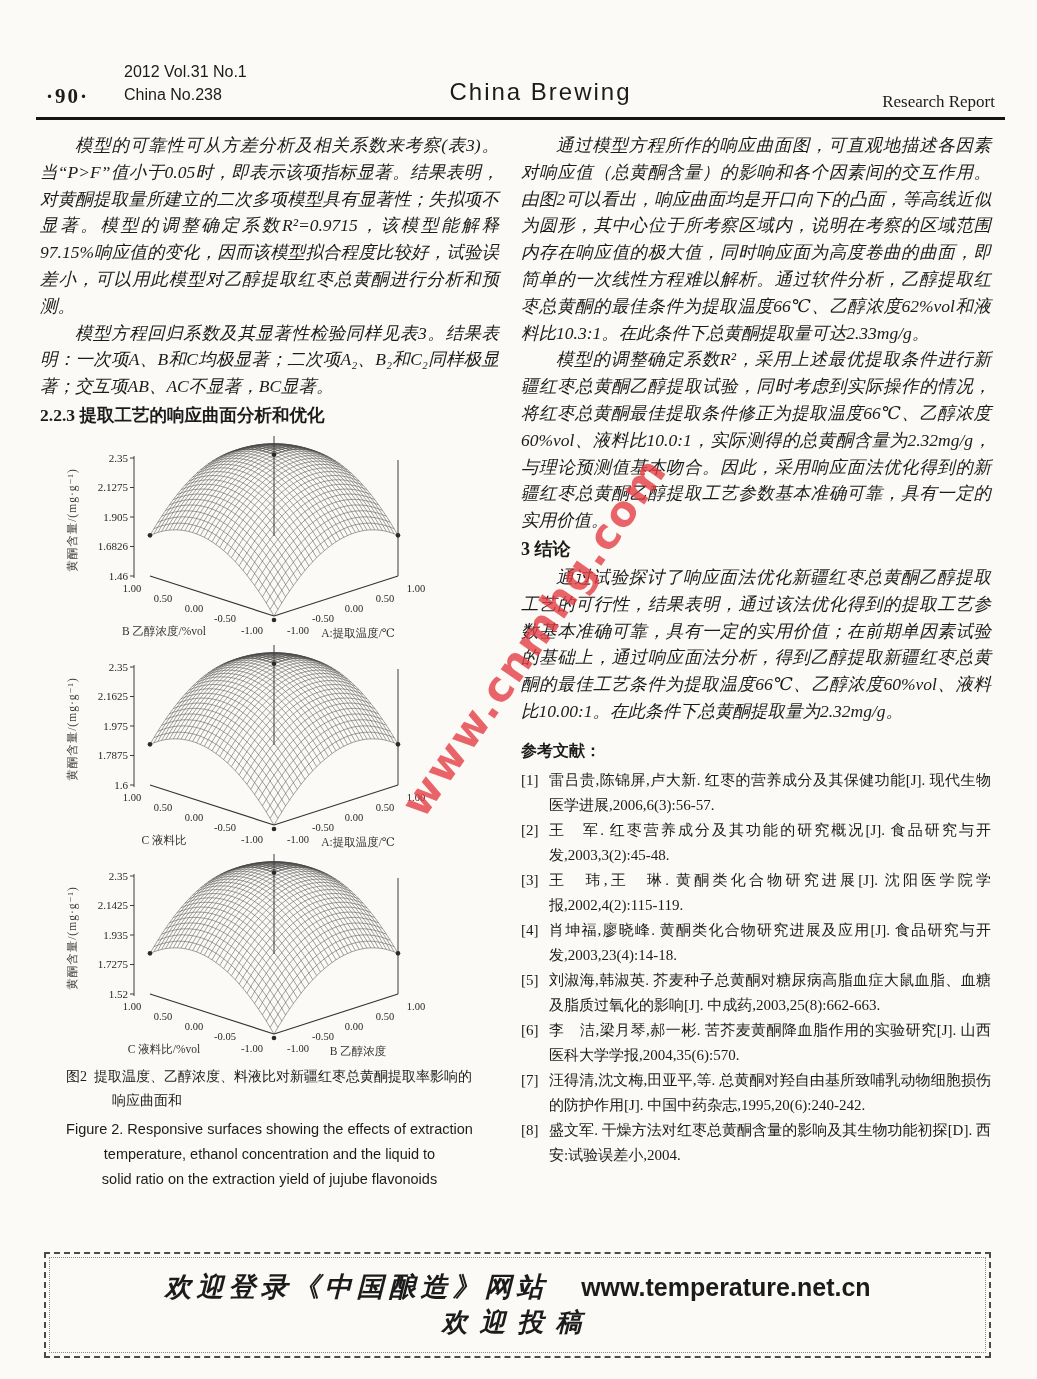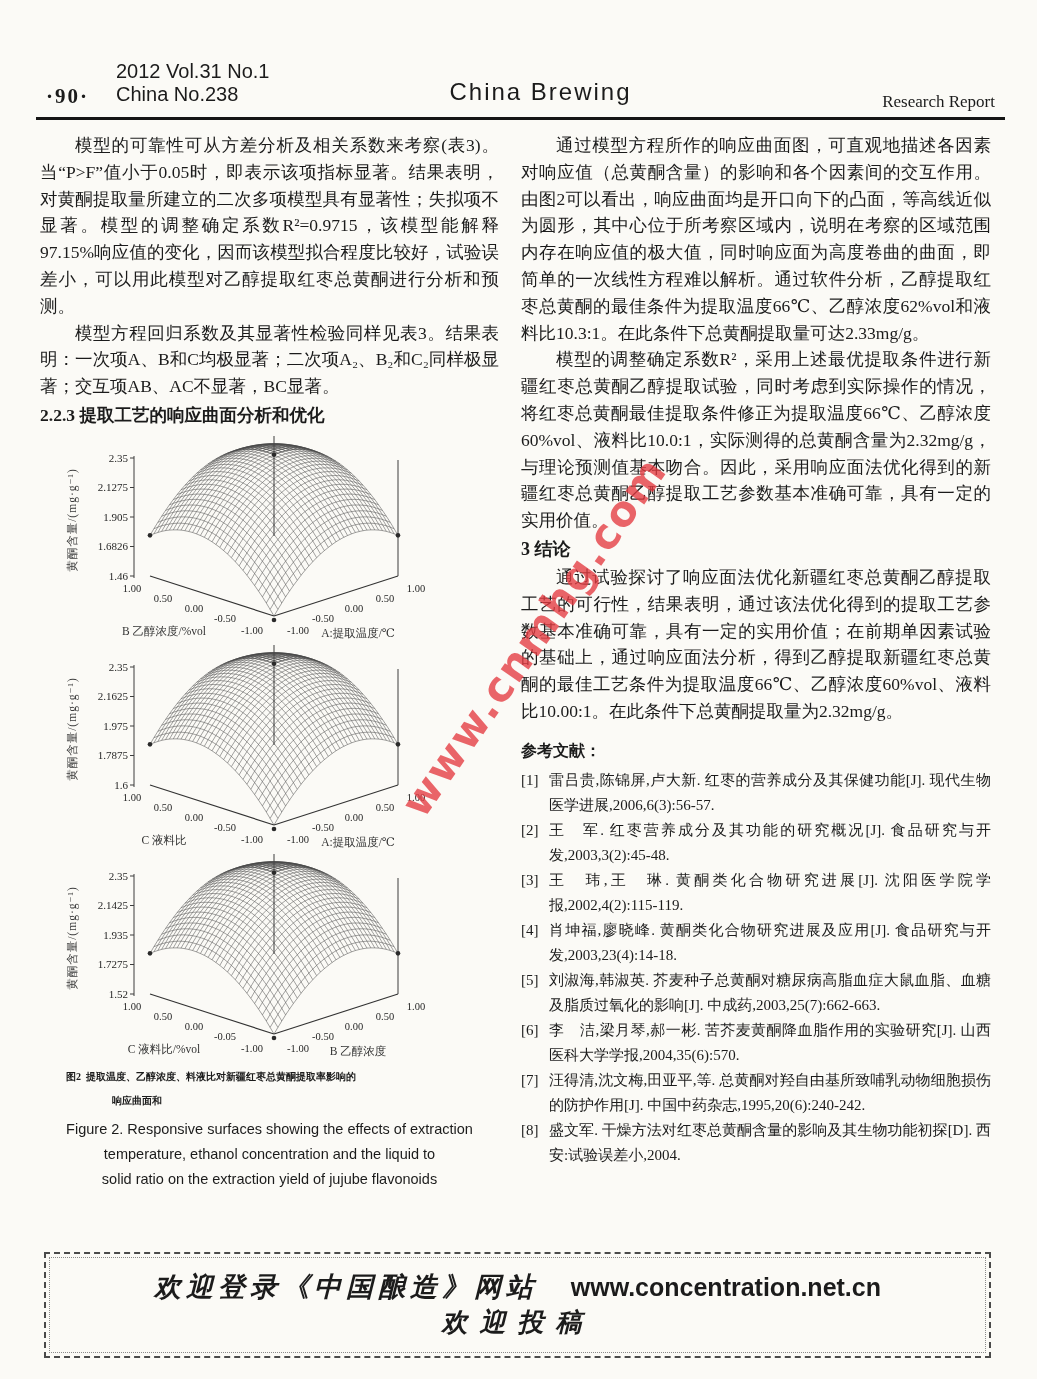--- a/index.html
+++ b/index.html
@@ -4,34 +4,34 @@
 <style>
   html,body{margin:0;padding:0;}
   body{
     width:1037px;height:1379px;position:relative;overflow:hidden;
     background:#fbfaf6;color:#1b1b1b;
     font-family:"Liberation Serif","DejaVu Serif",serif;
   }
   .page{position:absolute;inset:0;}
   
   .pgnum{position:absolute;left:46px;top:84px;font-size:21px;font-weight:bold;letter-spacing:2px;}
-  .issue{position:absolute;left:116px;top:60px;font-size:20px;line-height:23px;font-family:"Liberation Sans","DejaVu Sans",sans-serif;}
+  .issue{position:absolute;left:124px;top:60px;font-size:16px;line-height:23px;font-family:"Liberation Sans","DejaVu Sans",sans-serif;}
   .journal{position:absolute;left:0;right:0;top:78px;text-align:center;font-size:24px;letter-spacing:2px;font-family:"Liberation Sans","DejaVu Sans",sans-serif;margin-left:44px;}
   .section-lbl{position:absolute;right:42px;top:92px;font-size:17px;}
   .rule{position:absolute;left:36px;right:32px;top:117px;height:3px;background:#151515;}
   
   .col{position:absolute;top:132px;}
   .col.left{left:40px;width:459px;}
   .col.right{left:521px;width:470px;}
-  .col p{margin:0;font-size:17.5px;line-height:26.8px;text-align:justify;text-indent:2em;}
+  .col p{margin:0;font-size:17.5px;line-height:26.8px;text-align:justify;text-indent:2em;font-style:italic;}
   .subhead{font-weight:bold;font-size:17.5px;line-height:30px;}
   .h3head{font-weight:bold;font-size:18px;line-height:30px;}
   
   figure{margin:2px 0 0 6px;padding:0;height:207px;}
-  .capcn{font-weight:bold;font-size:10px;line-height:24px;margin-top:8px;}
+  .capcn{font-weight:normal;font-size:14px;line-height:24px;margin-top:8px;}
   .capcn .l1{margin-left:26px;}
   .capcn .l2{margin-left:72px;}
   .capen{font-size:14.5px;line-height:25px;text-align:center;margin-top:4px;
          font-family:"Liberation Sans","DejaVu Sans",sans-serif;}
   
   .refhead{font-weight:bold;font-size:16px;margin:16px 0 6px 0;}
   .ref{position:relative;padding-left:28px;font-size:15px;line-height:25px;text-align:justify;}
   .refnum{position:absolute;left:0;top:0;}
   
   .watermark{
@@ -205,29 +205,29 @@
     <p>通过模型方程所作的响应曲面图，可直观地描述各因素对响应值（总黄酮含量）的影响和各个因素间的交互作用。由图2可以看出，响应曲面均是开口向下的凸面，等高线近似为圆形，其中心位于所考察区域内，说明在考察的区域范围内存在响应值的极大值，同时响应面为高度卷曲的曲面，即简单的一次线性方程难以解析。通过软件分析，乙醇提取红枣总黄酮的最佳条件为提取温度66℃、乙醇浓度62%vol和液料比10.3:1。在此条件下总黄酮提取量可达2.33mg/g。</p>
     <p>模型的调整确定系数R²，采用上述最优提取条件进行新疆红枣总黄酮乙醇提取试验，同时考虑到实际操作的情况，将红枣总黄酮最佳提取条件修正为提取温度66℃、乙醇浓度60%vol、液料比10.0:1，实际测得的总黄酮含量为2.32mg/g，与理论预测值基本吻合。因此，采用响应面法优化得到的新疆红枣总黄酮乙醇提取工艺参数基本准确可靠，具有一定的实用价值。</p>
     <div class="h3head">3 结论</div>
     <p>通过试验探讨了响应面法优化新疆红枣总黄酮乙醇提取工艺的可行性，结果表明，通过该法优化得到的提取工艺参数基本准确可靠，具有一定的实用价值；在前期单因素试验的基础上，通过响应面法分析，得到乙醇提取新疆红枣总黄酮的最佳工艺条件为提取温度66℃、乙醇浓度60%vol、液料比10.00:1。在此条件下总黄酮提取量为2.32mg/g。</p>
 
     <div class="refhead">参考文献：</div>
     <div class="ref"><span class="refnum">[1]</span><span>雷吕贵,陈锦屏,卢大新. 红枣的营养成分及其保健功能[J]. 现代生物医学进展,2006,6(3):56-57.</span></div>
     <div class="ref"><span class="refnum">[2]</span><span>王　军. 红枣营养成分及其功能的研究概况[J]. 食品研究与开发,2003,3(2):45-48.</span></div>
     <div class="ref"><span class="refnum">[3]</span><span>王　玮,王　琳. 黄酮类化合物研究进展[J]. 沈阳医学院学报,2002,4(2):115-119.</span></div>
     <div class="ref"><span class="refnum">[4]</span><span>肖坤福,廖晓峰. 黄酮类化合物研究进展及应用[J]. 食品研究与开发,2003,23(4):14-18.</span></div>
-    <div class="ref"><span class="refnum">[5]</span><span>刘淑海,韩淑英. 芥麦种子总黄酮对糖尿病高脂血症大鼠血脂、血糖及脂质过氧化的影响[J]. 中成药,2003,25(7):662-663.</span></div>
+    <div class="ref"><span class="refnum">[5]</span><span>刘淑海,韩淑英. 芥麦种子总黄酮对糖尿病高脂血症大鼠血脂、血糖及脂质过氧化的影响[J]. 中成药,2003,25(8):662-663.</span></div>
     <div class="ref"><span class="refnum">[6]</span><span>李　洁,梁月琴,郝一彬. 苦芥麦黄酮降血脂作用的实验研究[J]. 山西医科大学学报,2004,35(6):570.</span></div>
     <div class="ref"><span class="refnum">[7]</span><span>汪得清,沈文梅,田亚平,等. 总黄酮对羟自由基所致哺乳动物细胞损伤的防护作用[J]. 中国中药杂志,1995,20(6):240-242.</span></div>
     <div class="ref"><span class="refnum">[8]</span><span>盛文军. 干燥方法对红枣总黄酮含量的影响及其生物功能初探[D]. 西安:试验误差小,2004.</span></div>
   </div>
 
   <div class="watermark">www.cnmhg.com</div>
 
   <div class="footer-box">
     <div class="fl1">
       <span class="fcn">欢迎登录《中国酿造》网站</span>
-      <span class="furl">www.concentration.net.cn</span>
+      <span class="furl">www.temperature.net.cn</span>
     </div>
     <div class="fl2">欢迎投稿</div>
   </div>
 
 </div>
 
 </body></html>

